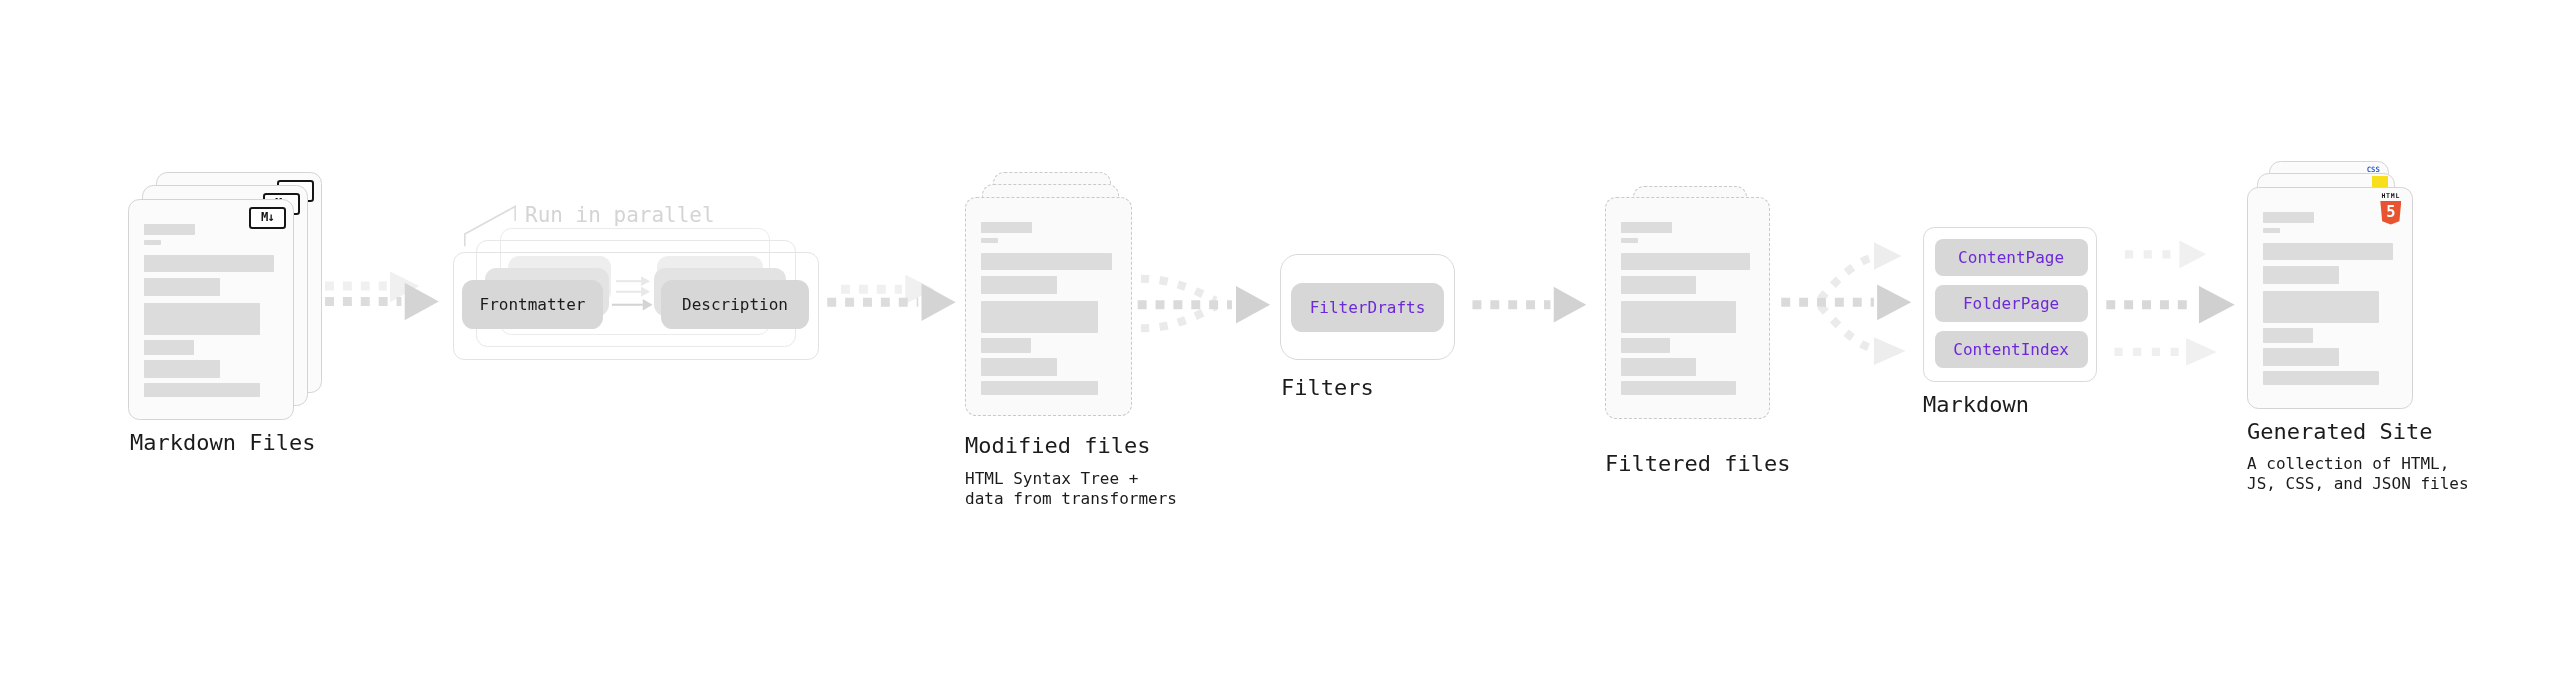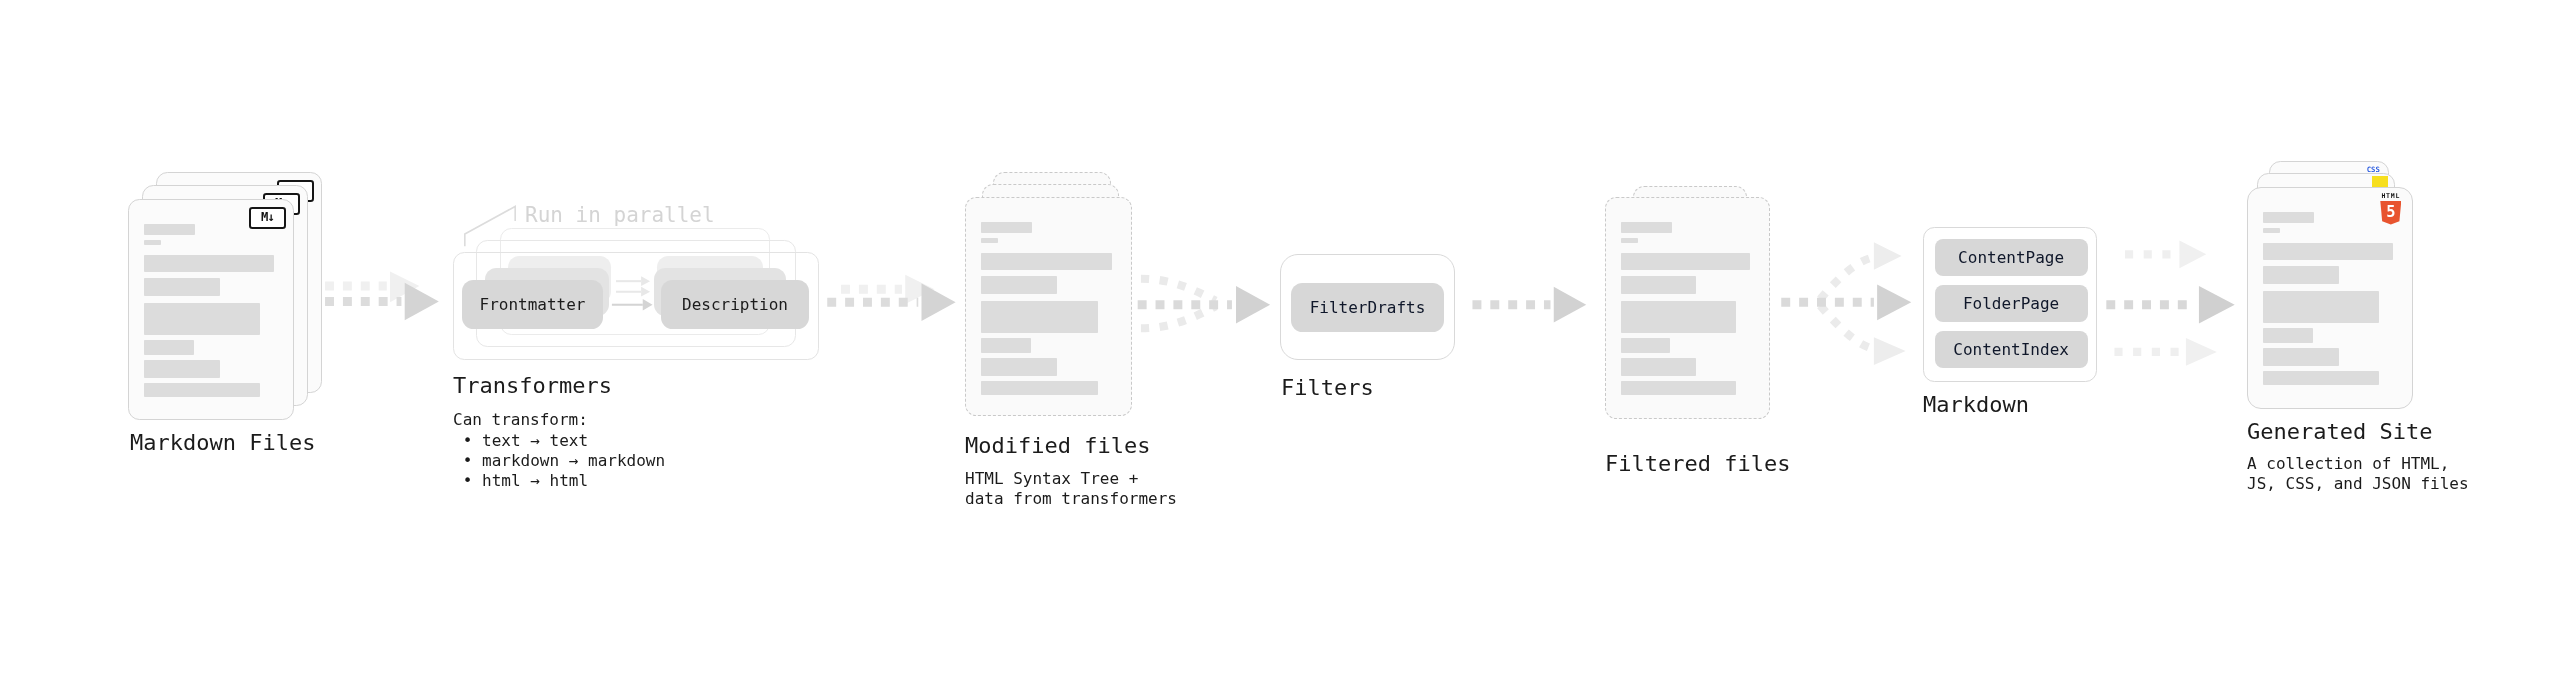--- a/index.html
+++ b/index.html
@@ -44,21 +44,21 @@
   .pill { position:absolute; border-radius:11.4px; box-sizing:border-box; }
   .pill.lv2 { background:#eeeeee; }
   .pill.lv1 { background:#e3e3e3; }
   .pill.front { background:#d7d7d7; display:flex; align-items:center; justify-content:center;
                 font-size:16px; color:#1b1b1b; }
 
   
   .panel { position:absolute; border:1.6px solid #d9d9d9; border-radius:11.4px;
            background:#ffffff; box-sizing:border-box; }
   .panel .btn { background:#d7d7d7; border-radius:8.1px; display:flex; align-items:center;
-                justify-content:center; font-size:16px; color:#0f172a; }
+                justify-content:center; font-size:16px; color:#6d28d9; }
   .filters-panel { display:flex; align-items:center; justify-content:center;border-radius:18px; }
   .filters-panel .btn { width:153px; height:49px; border-radius:11.4px; }
   .emitters-panel { display:flex; flex-direction:column; gap:9px; padding:11.4px 10.6px; }
   .emitters-panel .btn { width:153px; height:37px; }
 
   
   .label-block { position:absolute; }
   .label-block h2 { margin:0; font-size:22px; font-weight:500; line-height:26px; color:#1b1b1b; }
   .label-block .desc { margin-top:11.4px; }
   .label-block p { margin:0; font-size:16px; line-height:20.3px; color:#1b1b1b; }
@@ -160,29 +160,20 @@
     <div class="tf-box" style="left:453px;top:252px;width:366px;height:108px;"></div>
 
     <div class="pill lv2" style="left:508px;top:256px;width:103px;height:47px;"></div>
     <div class="pill lv1" style="left:485px;top:268px;width:124px;height:48px;"></div>
     <div class="pill front" style="left:462px;top:280px;width:141px;height:49px;">Frontmatter</div>
 
     <div class="pill lv2" style="left:657px;top:256px;width:106px;height:47px;"></div>
     <div class="pill lv1" style="left:654px;top:268px;width:132px;height:48px;"></div>
     <div class="pill front" style="left:661px;top:280px;width:148px;height:49px;">Description</div>
   </div>
-  <div class="label-block" style="left:453px;top:373px;">
-    <h2>Transformers</h2>
-    <div class="desc">
-      <p>Can transform:</p>
-      <p class="indent">• text → text</p>
-      <p class="indent">• markdown → markdown</p>
-      <p class="indent">• html → html</p>
-    </div>
-  </div>
 
   <div>
     <div class="doc dashed" style="left:993px;top:172px;width:118px;height:98px;"></div>
     <div class="doc dashed" style="left:982px;top:184px;width:137px;height:98px;"></div>
     <div class="doc dashed" style="left:965px;top:197px;width:167px;height:219px;">
       <div class="bars">
         <div class="bar b1"></div>
           <div class="bar b2"></div>
           <div class="bar b3"></div>
           <div class="bar b4"></div>
@@ -236,21 +227,21 @@
     <h2>Markdown</h2>
   </div>
 
   <div>
     <div class="doc" style="left:2269px;top:161px;width:120px;height:89px;">
       <div class="css-badge">CSS</div>
     </div>
     <div class="doc" style="left:2257px;top:173px;width:138px;height:89px;">
       <div class="js-badge"></div>
     </div>
-    <div class="doc" style="left:2247px;top:187px;width:166px;height:222px;border-radius:14px;">
+    <div class="doc" style="left:2247px;top:187px;width:166px;height:222px;">
       <div class="html5">
         <div class="word">HTML</div>
         <div class="shield">5</div>
       </div>
       <div class="bars">
         <div class="bar b1"></div>
           <div class="bar b2"></div>
           <div class="bar b3"></div>
           <div class="bar b4"></div>
         <div class="bar b5"></div>

